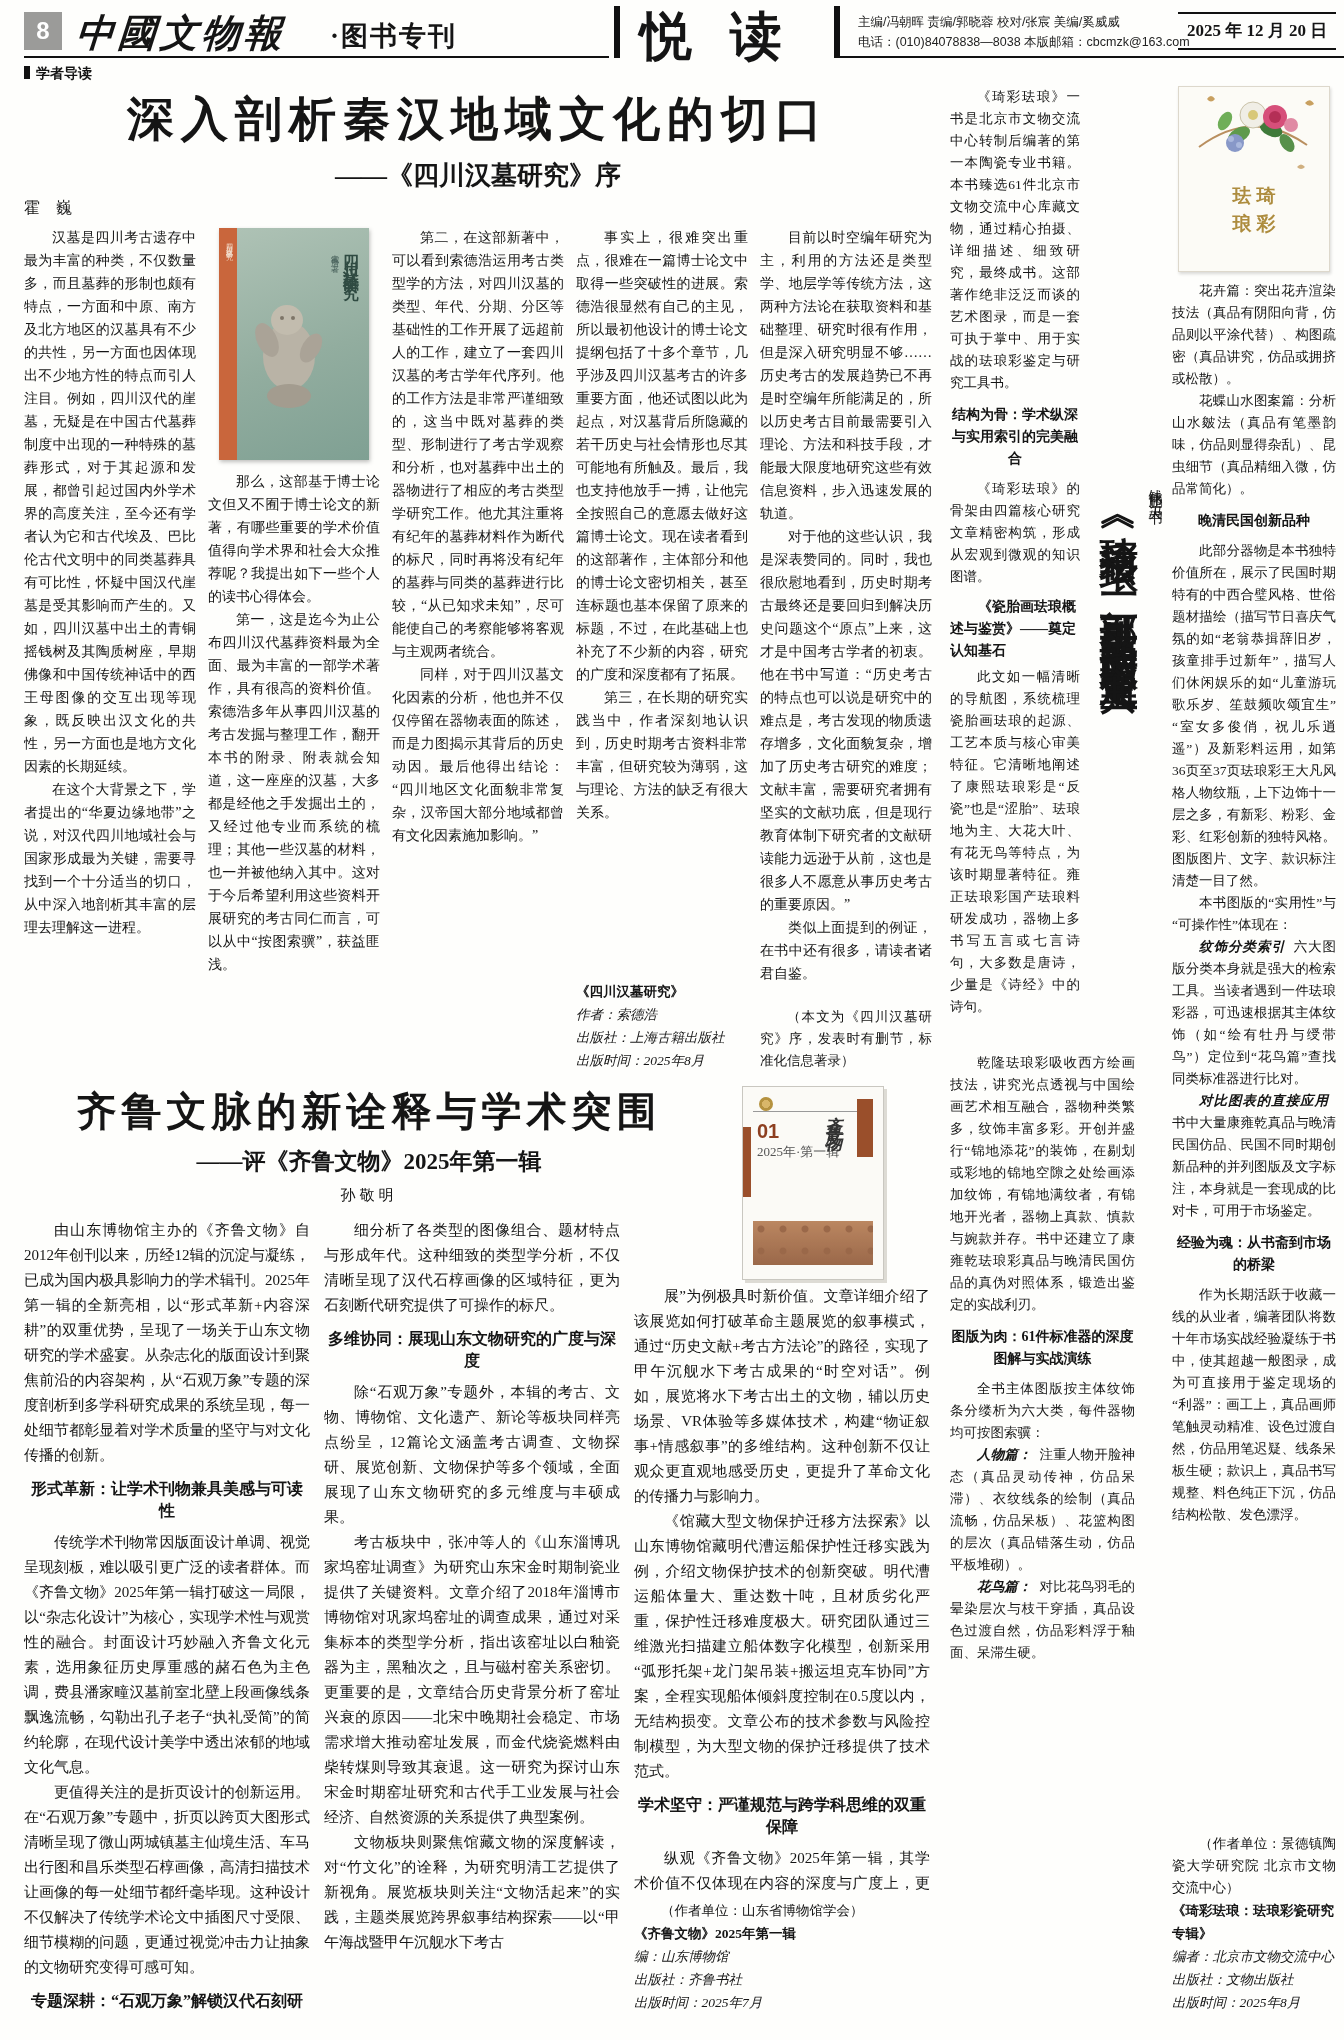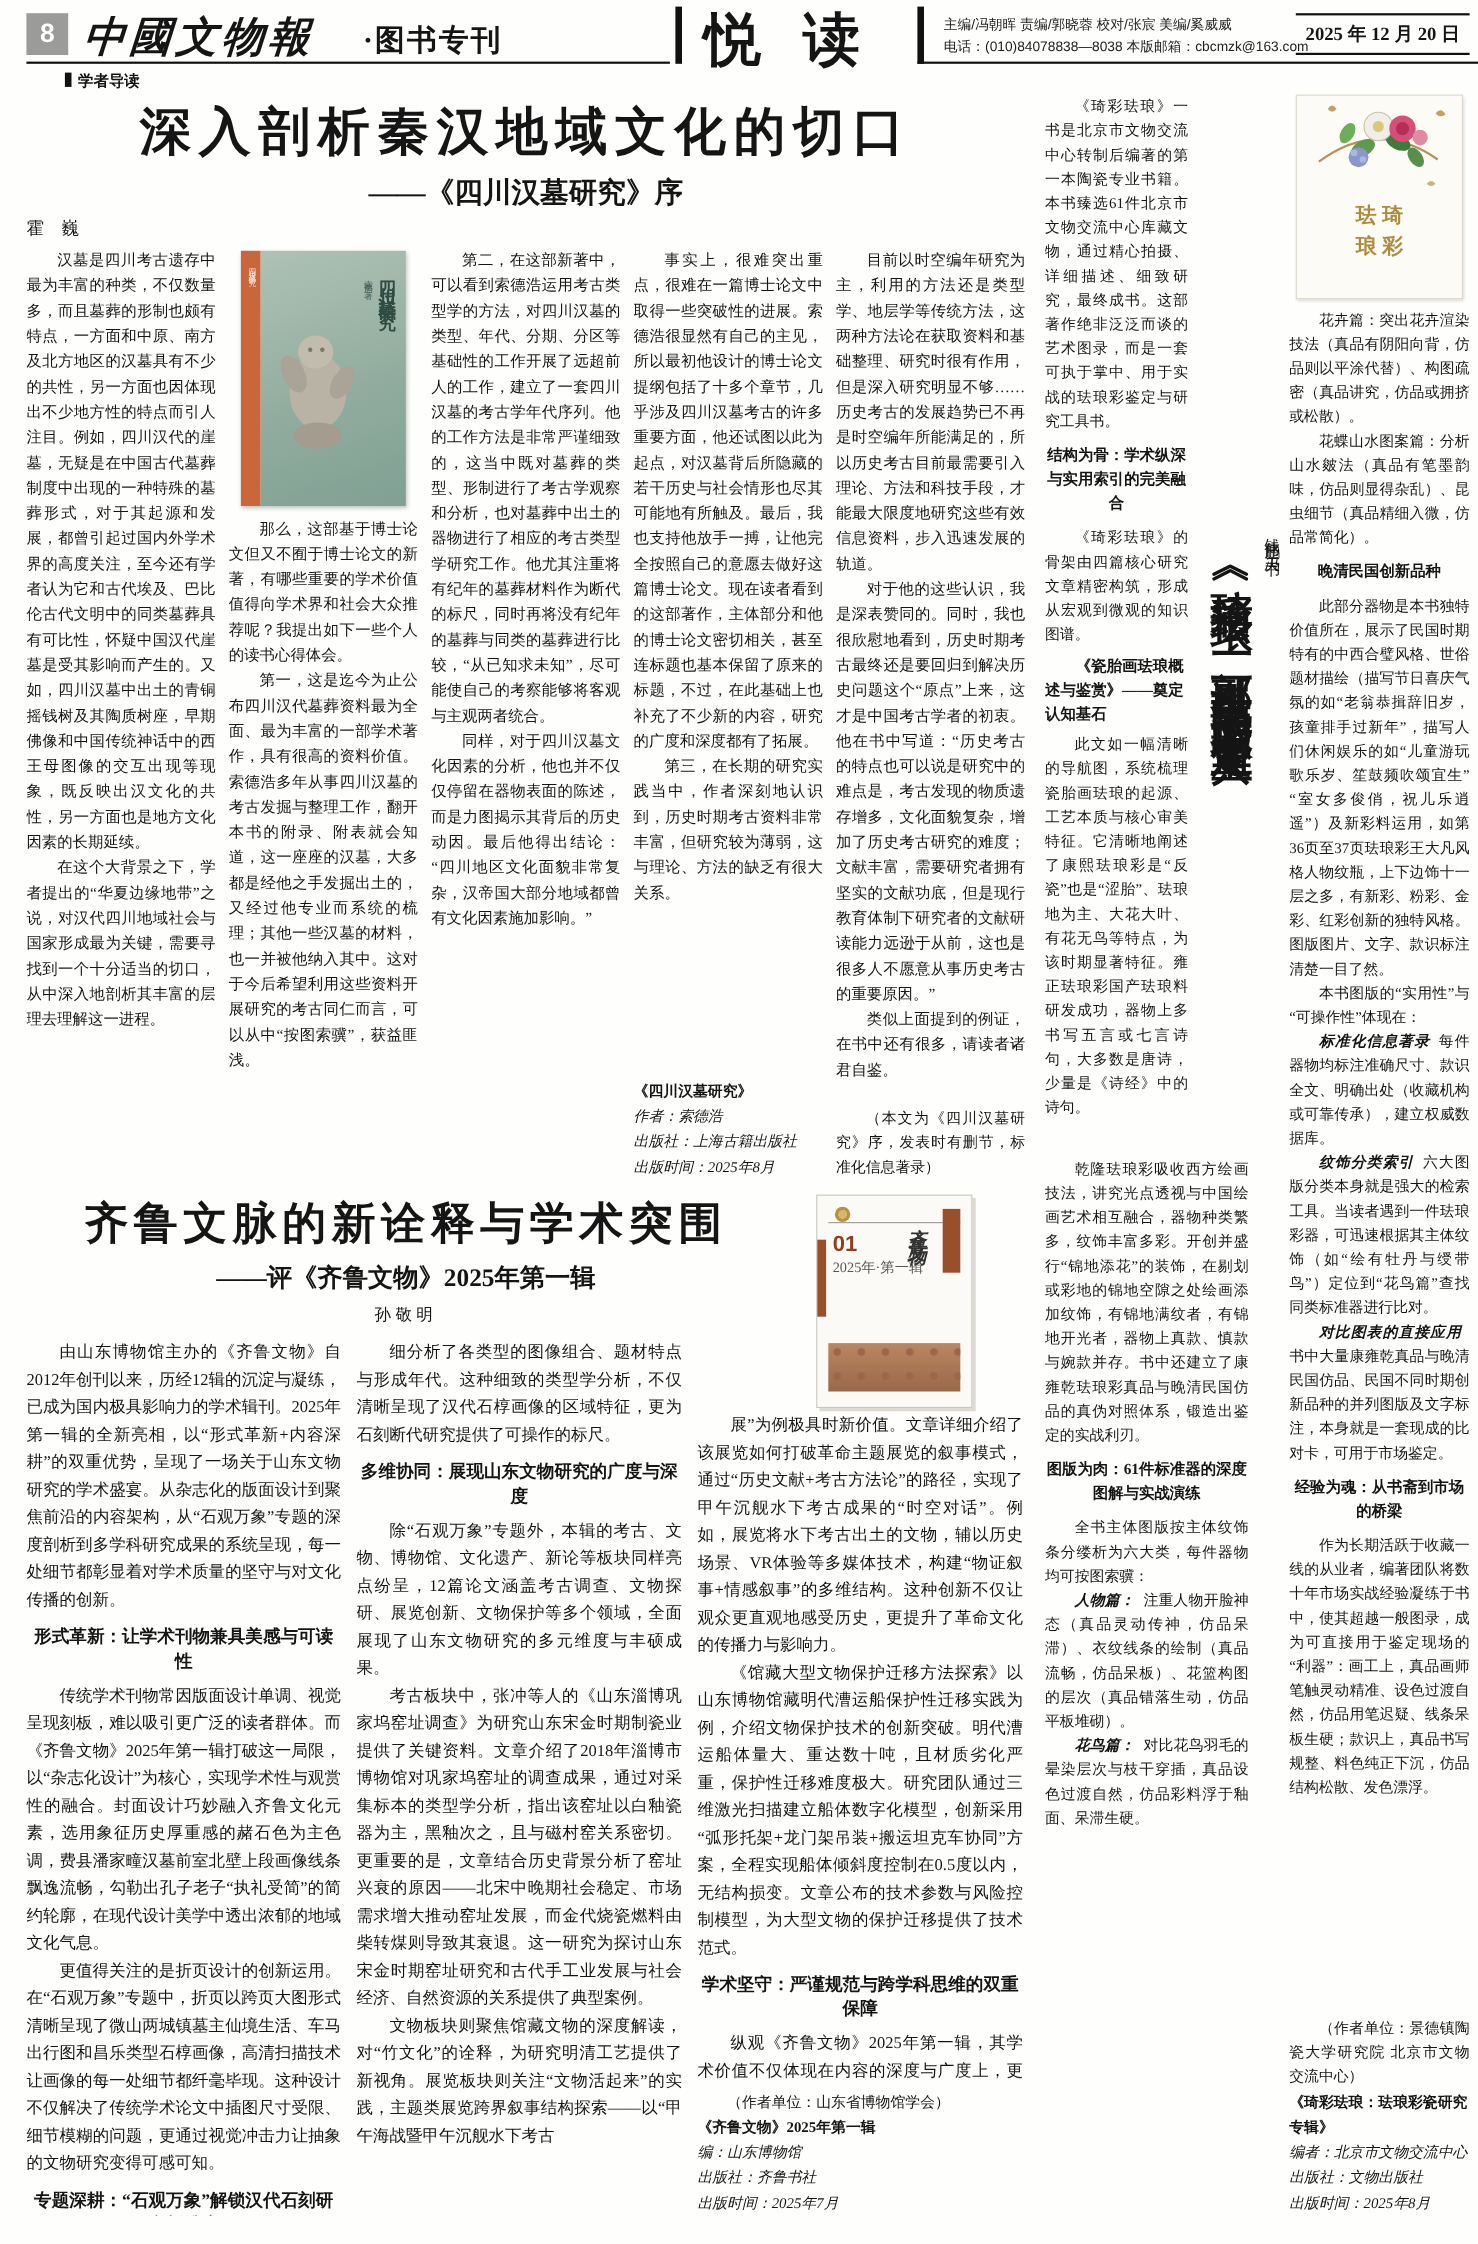--- a/index.html
+++ b/index.html
@@ -15,21 +15,21 @@
   .mastrule-l{position:absolute;left:24px;top:56px;width:585px;height:2px;background:#111;}
   .bar1{position:absolute;left:614px;top:6px;width:6px;height:52px;background:#111;}
   .sectitle{position:absolute;left:640px;top:2px;font-weight:900;font-size:52px;letter-spacing:38px;
     font-family:"Liberation Sans","DejaVu Sans",sans-serif;white-space:nowrap;}
   .bar2{position:absolute;left:834px;top:6px;width:6px;height:52px;background:#111;}
   .editors{position:absolute;left:858px;top:12px;font:12.5px/20px "Liberation Sans",sans-serif;color:#222;}
   .mastrule-r{position:absolute;left:834px;top:56px;width:510px;height:2px;background:#111;}
   .issuedate{position:absolute;left:1178px;top:12px;width:158px;text-align:center;
     font:600 17px/34px "Liberation Serif",serif;border-top:2px solid #111;border-bottom:2px solid #111;}
   
-  .kicker{position:absolute;left:24px;top:64px;font:bold 14px/18px "Liberation Sans",sans-serif;margin-left:35px;}
+  .kicker{position:absolute;left:24px;top:64px;font:bold 14px/18px "Liberation Sans",sans-serif;}
   .kicker::before{content:"";display:inline-block;width:6px;height:13px;background:#111;margin-right:6px;vertical-align:-1px;}
   
   .h1a{position:absolute;left:24px;top:88px;width:908px;text-align:center;font-weight:900;
     font-size:47px;letter-spacing:7px;white-space:nowrap;}
   .sub1{position:absolute;left:24px;top:158px;width:908px;text-align:center;font-weight:600;font-size:26px;}
   .by1{position:absolute;left:24px;top:198px;width:908px;font-size:16px;letter-spacing:6px;}
   .body1{position:absolute;left:24px;top:226px;width:908px;height:846px;display:flex;gap:12px;}
   .c1col{width:172px;height:846px;overflow:hidden;display:flex;flex-direction:column;}
   .bp{margin:0;text-indent:2em;text-align:justify;font-size:14px;line-height:23px;}
   .bh{font-weight:900;text-align:center;font-size:15px;line-height:22px;margin:10px 0 8px;}
@@ -276,21 +276,20 @@
               <span>彩</span>
           </div>
         </div>
       </figure>
       <div class="flow">
           <p class="bp">花卉篇：突出花卉渲染技法（真品有阴阳向背，仿品则以平涂代替）、构图疏密（真品讲究，仿品或拥挤或松散）。</p>
           <p class="bp">花蝶山水图案篇：分析山水皴法（真品有笔墨韵味，仿品则显得杂乱）、昆虫细节（真品精细入微，仿品常简化）。</p>
           <div class="bh">晚清民国创新品种</div>
           <p class="bp">此部分器物是本书独特价值所在，展示了民国时期特有的中西合璧风格、世俗题材描绘（描写节日喜庆气氛的如“老翁恭揖辞旧岁，孩童排手过新年”，描写人们休闲娱乐的如“儿童游玩歌乐岁、笙鼓频吹颂宜生”“室女多俊俏，祝儿乐逍遥”）及新彩料运用，如第36页至37页珐琅彩王大凡风格人物纹瓶，上下边饰十一层之多，有新彩、粉彩、金彩、红彩创新的独特风格。图版图片、文字、款识标注清楚一目了然。</p>
           <p class="bp">本书图版的“实用性”与“可操作性”体现在：</p>
-          <p class="bp"><span class="lead">标准化信息著录</span>每件器物均标注准确尺寸、款识全文、明确出处（收藏机构或可靠传承），建立权威数据库。</p>
           <p class="bp"><span class="lead">纹饰分类索引</span>六大图版分类本身就是强大的检索工具。当读者遇到一件珐琅彩器，可迅速根据其主体纹饰（如“绘有牡丹与绶带鸟”）定位到“花鸟篇”查找同类标准器进行比对。</p>
           <p class="bp"><span class="lead">对比图表的直接应用</span>书中大量康雍乾真品与晚清民国仿品、民国不同时期创新品种的并列图版及文字标注，本身就是一套现成的比对卡，可用于市场鉴定。</p>
           <div class="bh">经验为魂：从书斋到市场的桥梁</div>
           <p class="bp">作为长期活跃于收藏一线的从业者，编著团队将数十年市场实战经验凝练于书中，使其超越一般图录，成为可直接用于鉴定现场的“利器”：画工上，真品画师笔触灵动精准、设色过渡自然，仿品用笔迟疑、线条呆板生硬；款识上，真品书写规整、料色纯正下沉，仿品结构松散、发色漂浮。</p>
         </div>
       <div class="note">（作者单位：景德镇陶瓷大学研究院 北京市文物交流中心）</div>
       <div class="pubbox">
         <div class="pt">《琦彩珐琅：珐琅彩瓷研究专辑》</div>
         <div>编者：北京市文物交流中心</div>
         <div>出版社：文物出版社</div>

